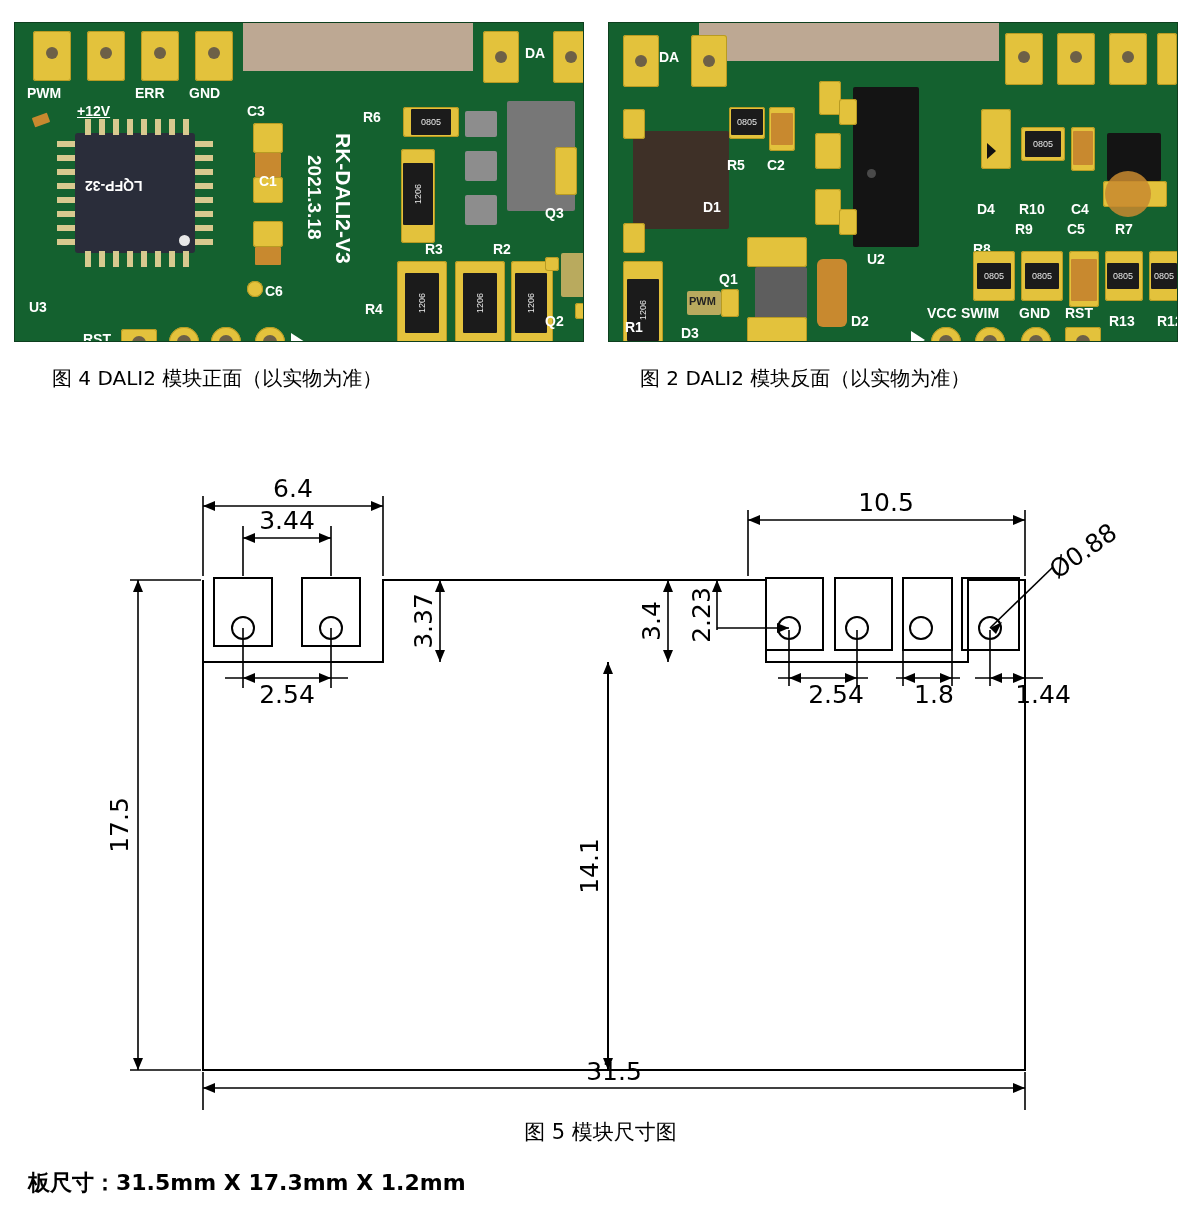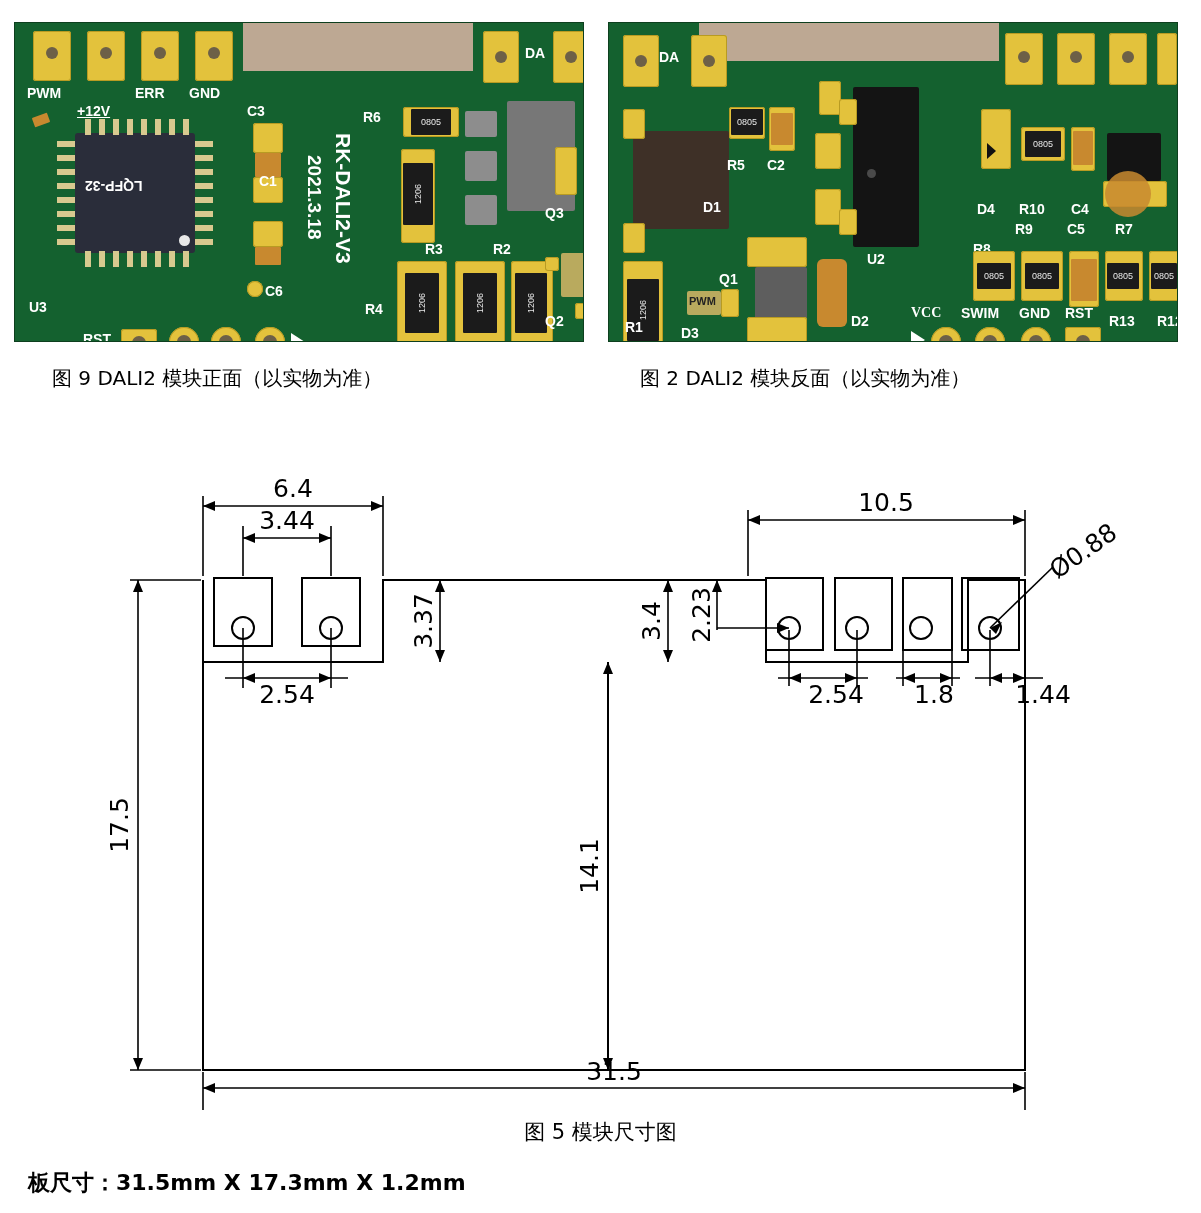--- a/index.html
+++ b/index.html
@@ -403,28 +403,28 @@
     <div class="silk-tri" style="left:302px;top:308px;"></div>
     <div class="pad-round" style="left:322px;top:304px;width:30px;height:30px;"></div>
     <div class="hole" style="left:330px;top:312px;width:14px;height:14px;"></div>
     <div class="pad-round" style="left:366px;top:304px;width:30px;height:30px;"></div>
     <div class="hole" style="left:374px;top:312px;width:14px;height:14px;"></div>
     <div class="pad-round" style="left:412px;top:304px;width:30px;height:30px;"></div>
     <div class="hole" style="left:420px;top:312px;width:14px;height:14px;"></div>
     <div class="pad" style="left:456px;top:304px;width:36px;height:28px;"></div>
     <div class="hole" style="left:467px;top:312px;width:14px;height:14px;"></div>
 
-    <div class="label" style="left:302px;top:282px;font-family:Liberation Serif, serif;">VCC</div>
+    <div class="label" style="left:318px;top:282px;">VCC</div>
     <div class="label" style="left:352px;top:282px;">SWIM</div>
     <div class="label" style="left:410px;top:282px;">GND</div>
     <div class="label" style="left:456px;top:282px;">RST</div>
   </div>
 </div>
 
-<div class="caption" style="left:52px;top:365px;">图 9 DALI2 模块正面（以实物为准）</div>
+<div class="caption" style="left:52px;top:365px;">图 4 DALI2 模块正面（以实物为准）</div>
 <div class="caption" style="left:640px;top:365px;">图 2 DALI2 模块反面（以实物为准）</div>
 
 <svg id="dimension-drawing" viewBox="0 0 1201 660" width="1201" height="660" xmlns="http://www.w3.org/2000/svg">
   <g stroke="#000" fill="none" stroke-width="2">
 
     <path d="M 203 130 L 203 620 L 1025 620 L 1025 130 L 968 130 L 968 212 L 766 212 L 766 130 L 383 130 L 383 212 L 203 212 Z"></path>
   </g>
 
   <g stroke="#000" fill="none" stroke-width="2">
     <rect x="214" y="128" width="58" height="68"></rect>

